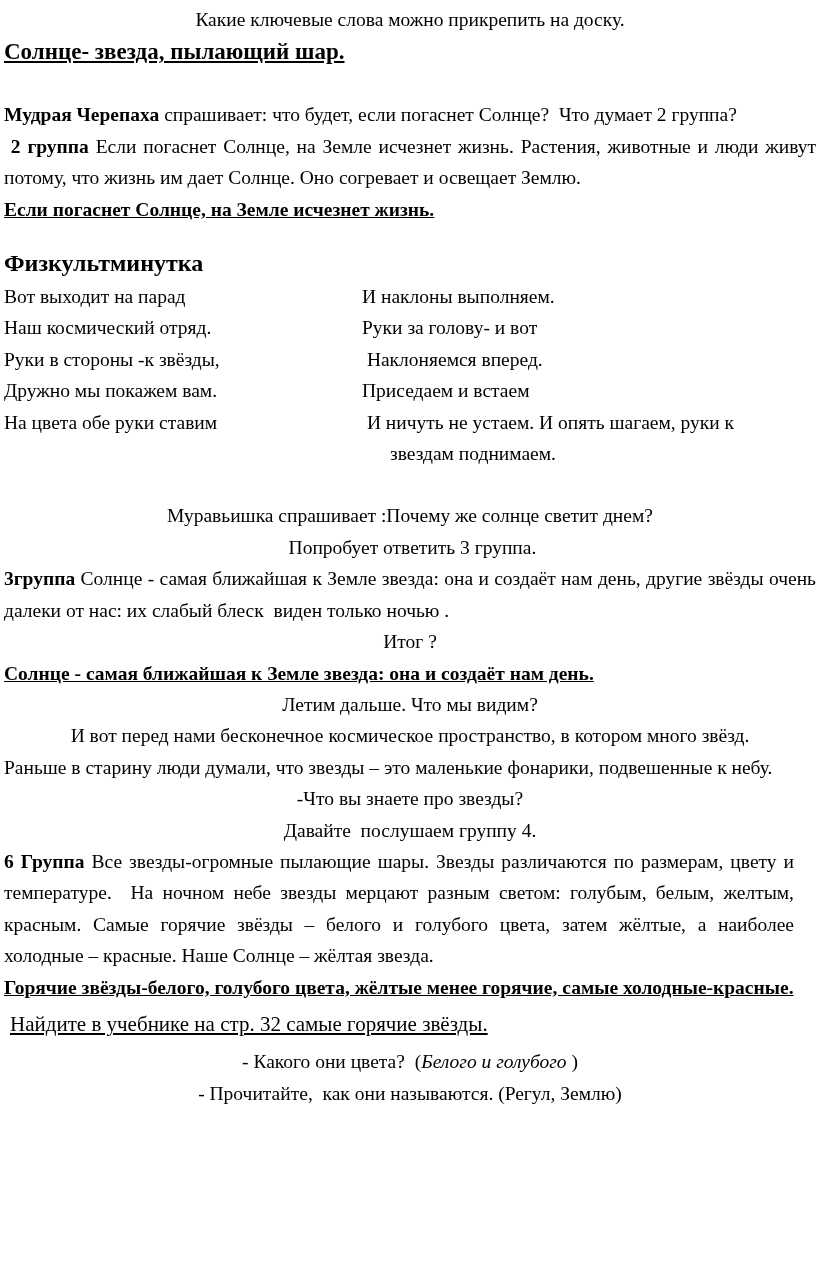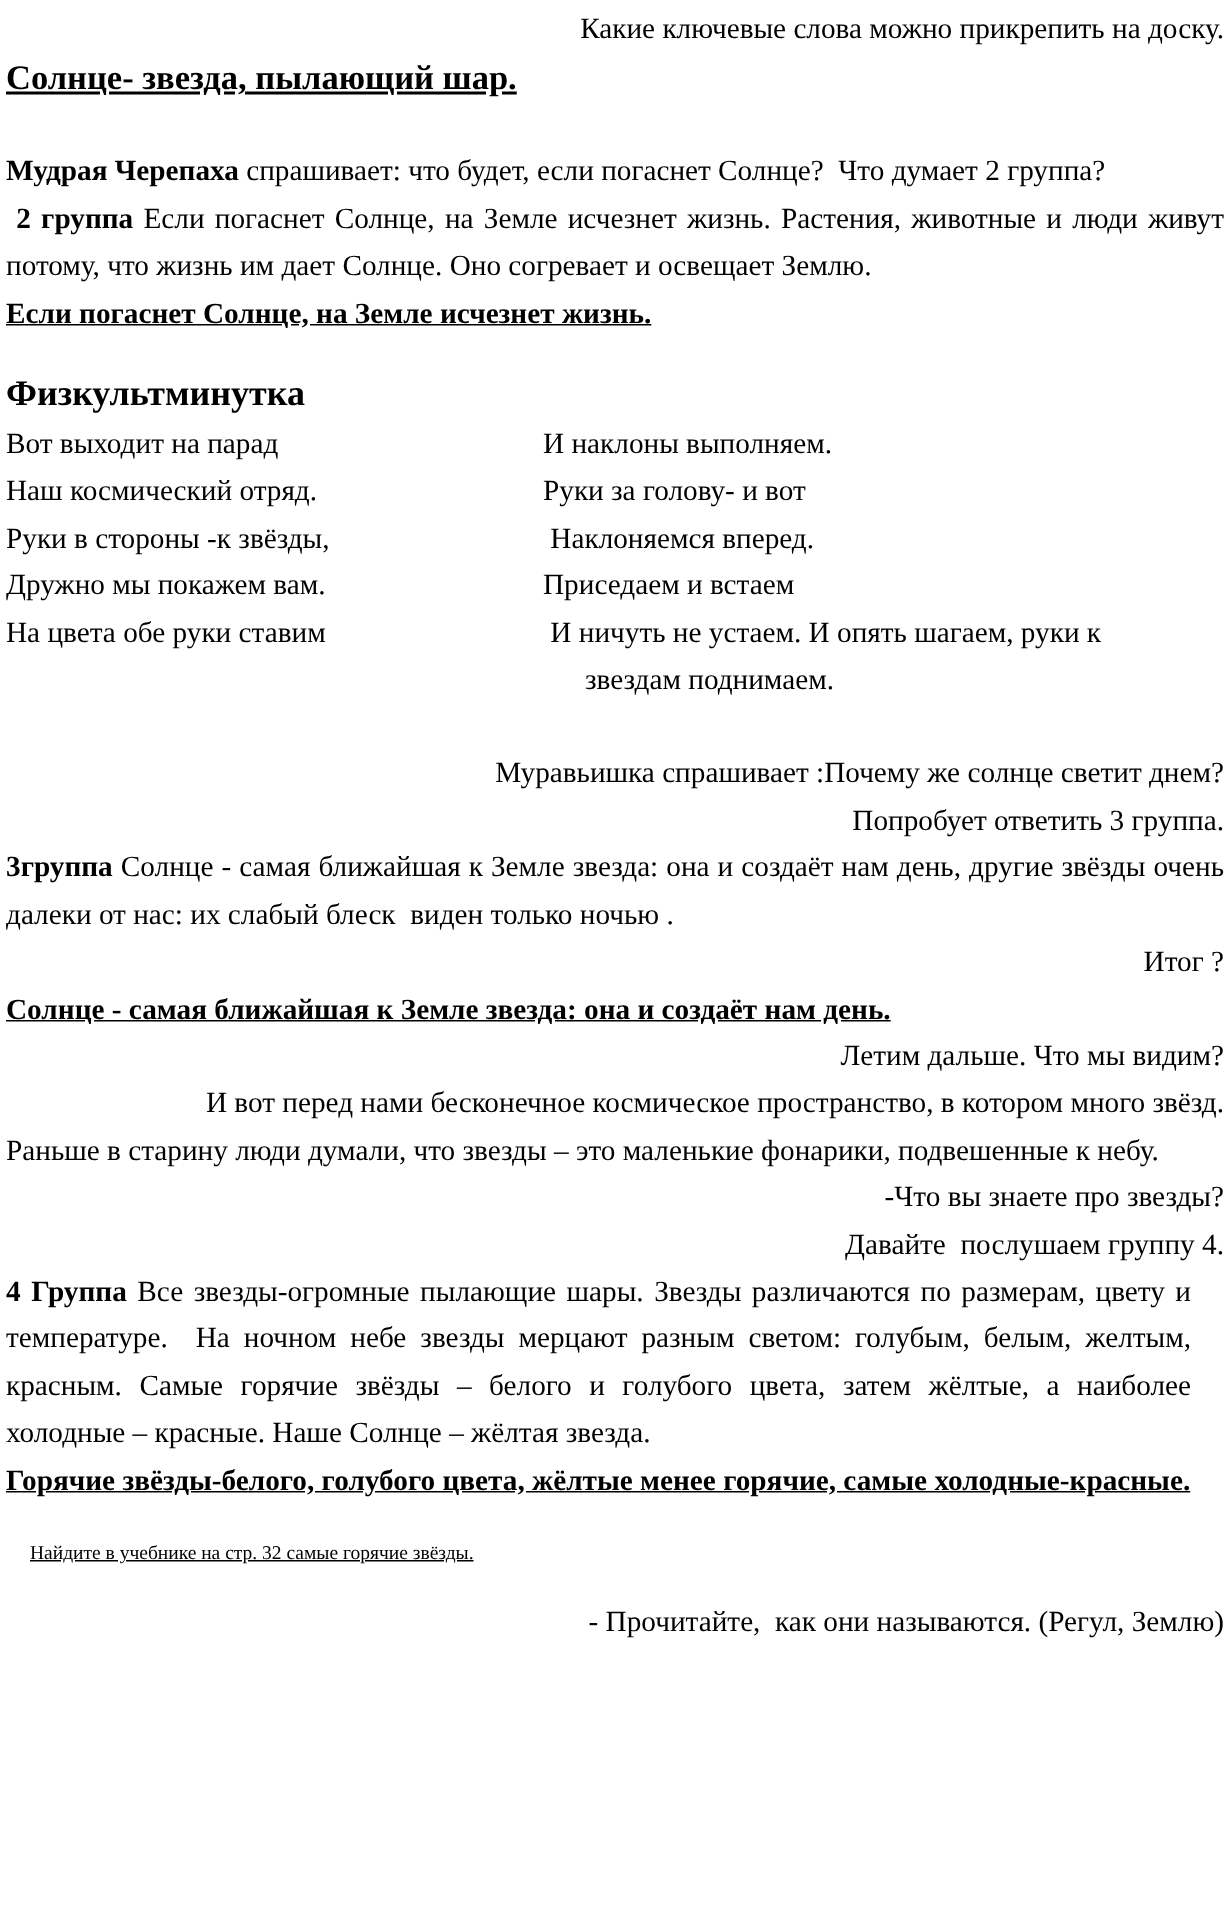--- a/index.html
+++ b/index.html
@@ -23,21 +23,21 @@
     padding: 0;
   }
   .doc {
     padding: 4px 0 0 4px;
   }
   
   .p {
     font-size: 19.5px;
     line-height: 31.4px;
     margin: 0;
-    text-align: right;
+    text-align: center;
     white-space: pre-wrap;
   }
   .just {
     text-align: justify;
     text-justify: inter-word;
   }
   .w-full { width: 812px; }
   .w-narrow { width: 790px; }
   .w-mid { width: 800px; }
 
@@ -58,24 +58,24 @@
     margin: 0;
   }
   .bold-under-line {
     font-size: 19.5px;
     font-weight: bold;
     text-decoration: underline;
     line-height: 31.4px;
     margin: 0;
   }
   .under-line {
-    font-size: 13px;
+    font-size: 21px;
     text-decoration: underline;
     line-height: 31.4px;
-    margin: 16px;
+    margin: 6px;
   }
   .spacer-lg { height: 31px; }
   .spacer-md { height: 20px; }
 
   
   .verse {
     position: relative;
     width: 816px;
   }
   .verse-row {
@@ -163,23 +163,24 @@
     <p class="p w-full">Летим дальше. Что мы видим?</p>
 
     <p class="p w-full">И вот перед нами бесконечное космическое пространство, в котором много звёзд.</p>
 
     <p class="p just w-full">Раньше в старину люди думали, что звезды – это маленькие фонарики, подвешенные к небу.</p>
 
     <p class="p w-full">-Что вы знаете про звезды?</p>
 
     <p class="p w-full">Давайте  послушаем группу 4.</p>
 
-    <p class="p just w-narrow"><span class="b">4 Группа</span><span> Все звезды-огромные пылающие шары. Звезды различаются по размерам, цвету и температуре.  На ночном небе звезды мерцают разным светом: голубым, белым, желтым, красным. Самые горячие звёзды – белого и голубого цвета, затем жёлтые, а наиболее холодные – красные. Наше Солнце – жёлтая звезда.</span></p>
+    <p class="p just w-narrow"><span class="b">6 Группа</span><span> Все звезды-огромные пылающие шары. Звезды различаются по размерам, цвету и температуре.  На ночном небе звезды мерцают разным светом: голубым, белым, желтым, красным. Самые горячие звёзды – белого и голубого цвета, затем жёлтые, а наиболее холодные – красные. Наше Солнце – жёлтая звезда.</span></p>
 
     <p class="bold-under-line w-mid">Горячие звёзды-белого, голубого цвета, жёлтые менее горячие, самые холодные-красные.</p>
 
     <p class="under-line">Найдите в учебнике на стр. 32 самые горячие звёзды.</p>
 
+    <p class="p"><span>- Какого они цвета?  (</span><span class="i">Белого и голубого </span><span>)</span></p>
 
     <p class="p">- Прочитайте,  как они называются. (Регул, Землю)</p>
 
   </div>
 </div>
 
 </body></html>

